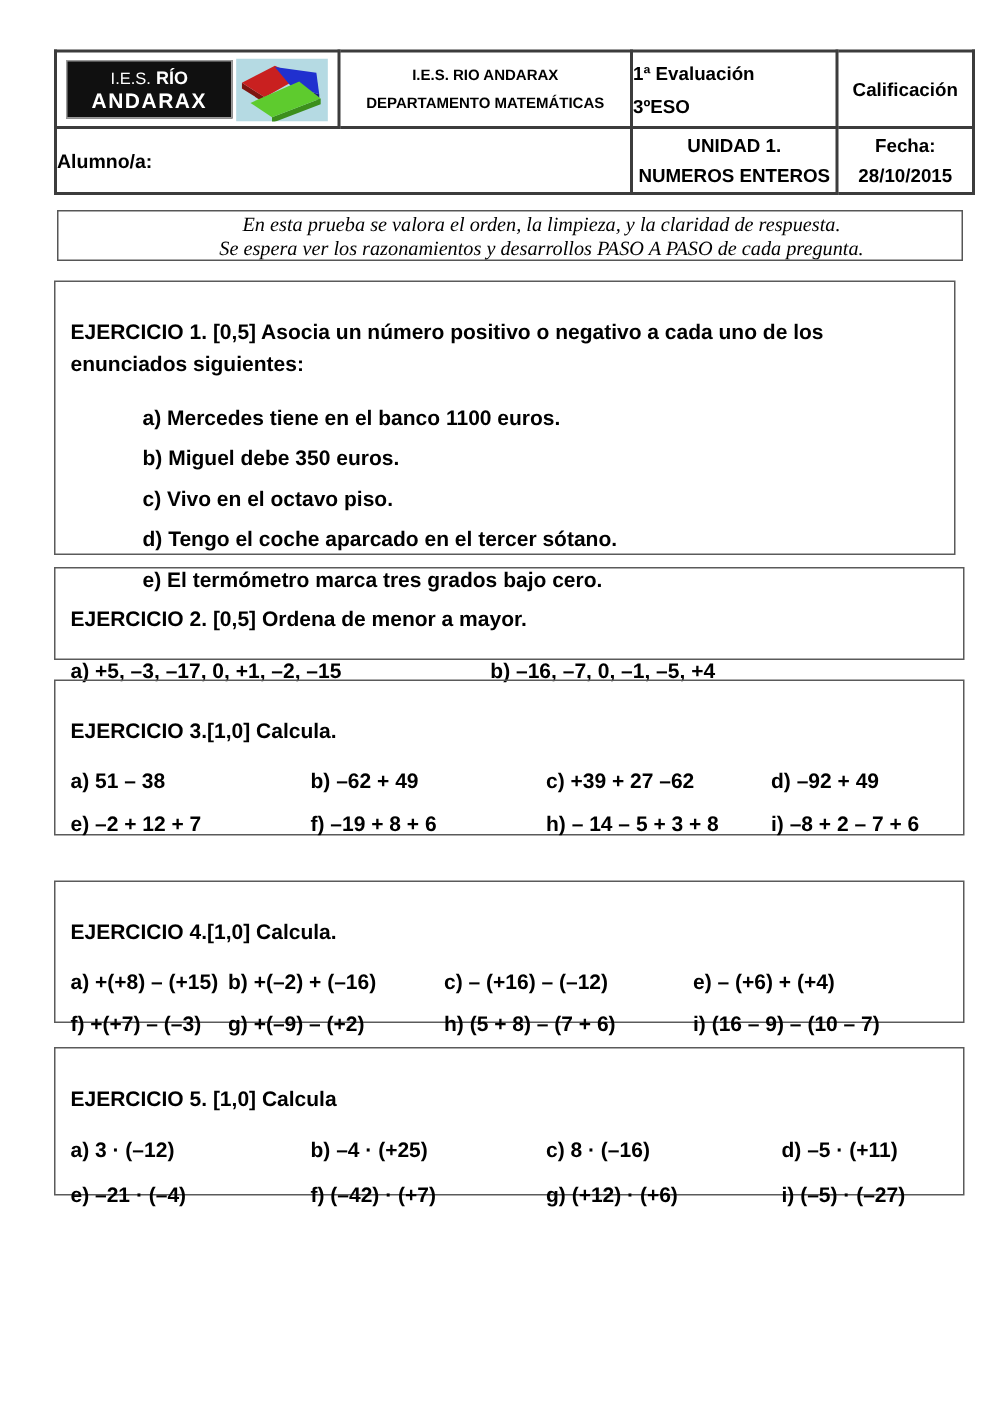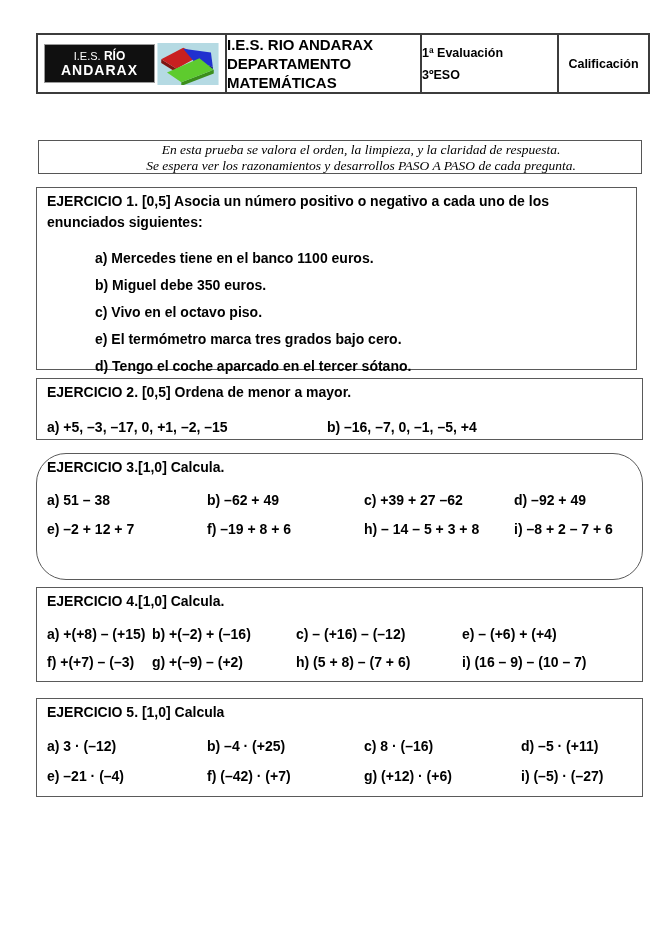--- a/index.html
+++ b/index.html
@@ -7,21 +7,21 @@
     position:relative; width:661px; height:935px; background:#fff;
     font-family:"Liberation Sans","DejaVu Sans",sans-serif;
     color:var(--text,#000); overflow:hidden;
   }
 
   
   .hdr { position:absolute; left:36px; top:33px; width:612px; border-collapse:collapse; table-layout:fixed; }
   .hdr td { border:2px solid var(--border-dark,#3c3c3c); padding:0; font-weight:700; vertical-align:middle; }
   .hdr tr.r1 td { height:49px; }
   .hdr tr.r2 td { height:42px; }
-  .school-cell { text-align:left; font-size:15px; line-height:19px; }
+  .school-cell { text-align:center; font-size:10px; line-height:19px; }
   .eval-cell   { text-align:left; font-size:12.5px; line-height:22px; }
   .grade-cell  { text-align:center; vertical-align:top; padding-top:5px; font-size:12.5px; }
   .student-cell{ vertical-align:bottom; padding:0 0 7px 11px; font-size:13px; }
   .unit-cell, .date-cell { text-align:center; font-size:12.5px; line-height:20px; }
 
   
   .logo { display:flex; align-items:center; gap:2px; padding-left:6px; }
   .logo-black {
     background:var(--logo-black,#101010); color:#fff; width:111px; height:39px;
     display:flex; flex-direction:column; justify-content:center; align-items:center;
@@ -44,27 +44,27 @@
   .notice {
     position:absolute; left:38px; top:140px; width:604px; height:34px; box-sizing:border-box;
     border:1px solid #565656; text-align:center; padding-top:1px;
     font-family:"Liberation Serif","DejaVu Serif",serif; font-style:italic;
     font-size:13.5px; line-height:16px;padding-left:42px;
   }
 
   
   .box {
     position:absolute; left:36px; box-sizing:border-box;
-    border:1.5px solid #5a5a5a; padding:3px 10px;
+    border:1.5px solid #5a5a5a; padding:23px 10px;
     font-weight:700; font-size:14px;
   }
   .ex-title { line-height:21px; }
   #ex1 { top:187px; width:601px; height:183px; }
   #ex2 { top:378px; width:607px; height:62px;  }
-  #ex3 { top:453px; width:607px; height:127px;border-radius:30px; }
+  #ex3 { top:453px; width:607px; height:104px; }
   #ex4 { top:587px; width:607px; height:95px;  }
   #ex5 { top:698px; width:607px; height:99px;  }
 
   .ex1-items > div { margin-top:7px; line-height:20px;margin-left:48px; }
   .ex1-items > div:first-child { margin-top:15px; }
 
   .ex2-row { margin-top:14px; line-height:20px; white-space:nowrap; }
   .ex2-a { display:inline-block; width:276px; }
 
   .ex-grid { display:grid; white-space:nowrap; line-height:20px; }
@@ -109,36 +109,47 @@
       <td class="school-cell">
         <div>I.E.S. RIO ANDARAX</div>
         <div>DEPARTAMENTO MATEMÁTICAS</div>
       </td>
       <td class="eval-cell">
         <div>1ª Evaluación</div>
         <div>3ºESO</div>
       </td>
       <td class="grade-cell">Calificación</td>
     </tr>
+    <tr class="r2">
+      <td class="student-cell" colspan="2">Alumno/a:</td>
+      <td class="unit-cell">
+        <div>UNIDAD 1.</div>
+        <div>NUMEROS ENTEROS</div>
+      </td>
+      <td class="date-cell">
+        <div>Fecha:</div>
+        <div>28/10/2015</div>
+      </td>
+    </tr>
   </tbody>
     </table>
 
   <div class="notice">
     <div>En esta prueba se valora el orden, la limpieza, y la claridad de respuesta.</div>
     <div>Se espera ver los razonamientos y desarrollos PASO A PASO de cada pregunta.</div>
   </div>
 
   <div class="box" id="ex1">
     <div class="ex-title">EJERCICIO 1. [0,5] Asocia un número positivo o negativo a cada uno de los enunciados siguientes:</div>
     <div class="ex1-items">
       <div>a) Mercedes tiene en el banco 1100 euros.</div>
       <div>b) Miguel debe 350 euros.</div>
       <div>c) Vivo en el octavo piso.</div>
+      <div>d) Tengo el coche aparcado en el tercer sótano.</div>
       <div>e) El termómetro marca tres grados bajo cero.</div>
-      <div>d) Tengo el coche aparcado en el tercer sótano.</div>
     </div>
   </div>
 
   <div class="box" id="ex2">
     <div class="ex-title">EJERCICIO 2. [0,5] Ordena de menor a mayor.</div>
     <div class="ex2-row">
       <span class="ex2-a">a) +5, –3, –17, 0, +1, –2, –15</span>
       <span>b) –16, –7, 0, –1, –5, +4</span>
     </div>
   </div>

